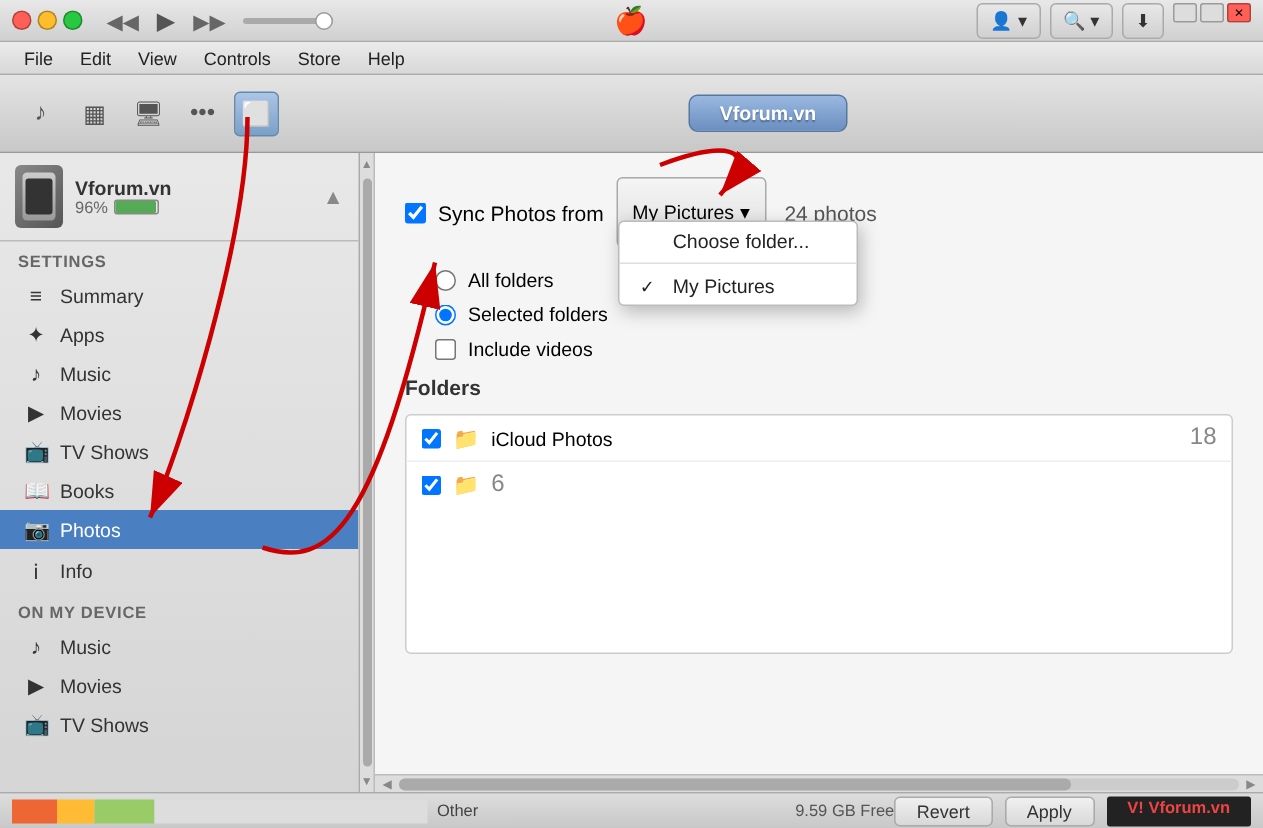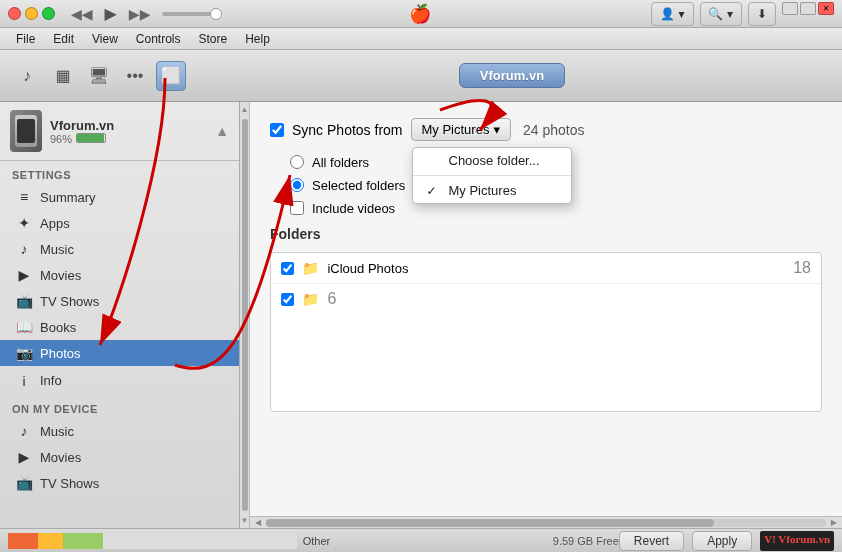--- a/index.html
+++ b/index.html
@@ -107,21 +107,21 @@
     .content-area { flex: 1; background: #f5f5f5; overflow-y: auto; position: relative; padding: 16px 20px; }
 
     
     .sync-row { display: flex; align-items: center; gap: 8px; margin-bottom: 14px; font-size: 14px; }
     .sync-checkbox { width: 14px; height: 14px; }
     .sync-label { font-size: 14px; font-weight: normal; }
     .sync-from-btn {
       background: linear-gradient(to bottom, #f5f5f5, #dedede);
       border: 1px solid #aaa;
       border-radius: 4px;
-      padding: 3px 10px;
+      padding: 15px 10px;
       font-size: 13px;
       cursor: pointer;
       display: flex; align-items: center; gap: 4px;
       position: relative;
     }
     .photo-count { font-size: 14px; color: #555; margin-left: 4px; }
 
     
     .dropdown-menu {
       position: absolute;
@@ -139,21 +139,21 @@
       font-size: 13px;
       cursor: pointer;
       display: flex; align-items: center; gap: 8px;
       color: #222;
     }
     .dropdown-item .check-mark { font-size: 12px; width: 14px; }
     .dropdown-divider { height: 1px; background: #ddd; margin: 2px 0; }
 
     
     .radio-options { margin-bottom: 10px; margin-left: 20px; }
-    .radio-row { display: flex; align-items: flex-start; gap: 8px; margin-bottom: 8px; font-size: 13px; }
+    .radio-row { display: flex; align-items: flex-end; gap: 8px; margin-bottom: 8px; font-size: 13px; }
     .radio-input { width: 14px; height: 14px; }
 
     
     .folders-section { margin-top: 10px; }
     .folders-label { font-size: 14px; font-weight: bold; margin-bottom: 10px; color: #333; }
     .folders-list {
       border: 1px solid #ccc;
       background: white;
       border-radius: 4px;
       min-height: 160px;
@@ -193,23 +193,22 @@
       padding: 2px 14px;
       font-size: 12px;
       cursor: pointer;
       color: #333;
     }
     .brand-logo {
       background: #222;
       color: #e44;
       font-size: 11px;
       font-weight: bold;
-      padding: 2px 4px;
+      padding: 2px 14px;
       border-radius: 2px;
-      font-family: Liberation Serif, serif;
     }
 
     
     .red-arrows { position: absolute; top: 0; left: 0; width: 100%; height: 100%; pointer-events: none; z-index: 200; }
 
     
     .content-area::-webkit-scrollbar { width: 8px; }
     .content-area::-webkit-scrollbar-track { background: #e0e0e0; }
     .content-area::-webkit-scrollbar-thumb { background: #bbb; border-radius: 4px; }
   </style>

